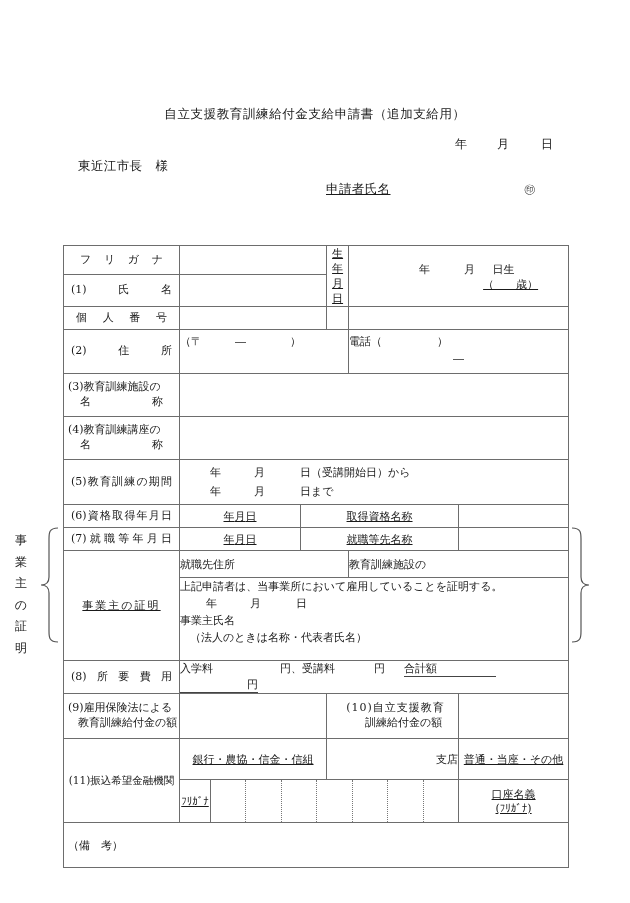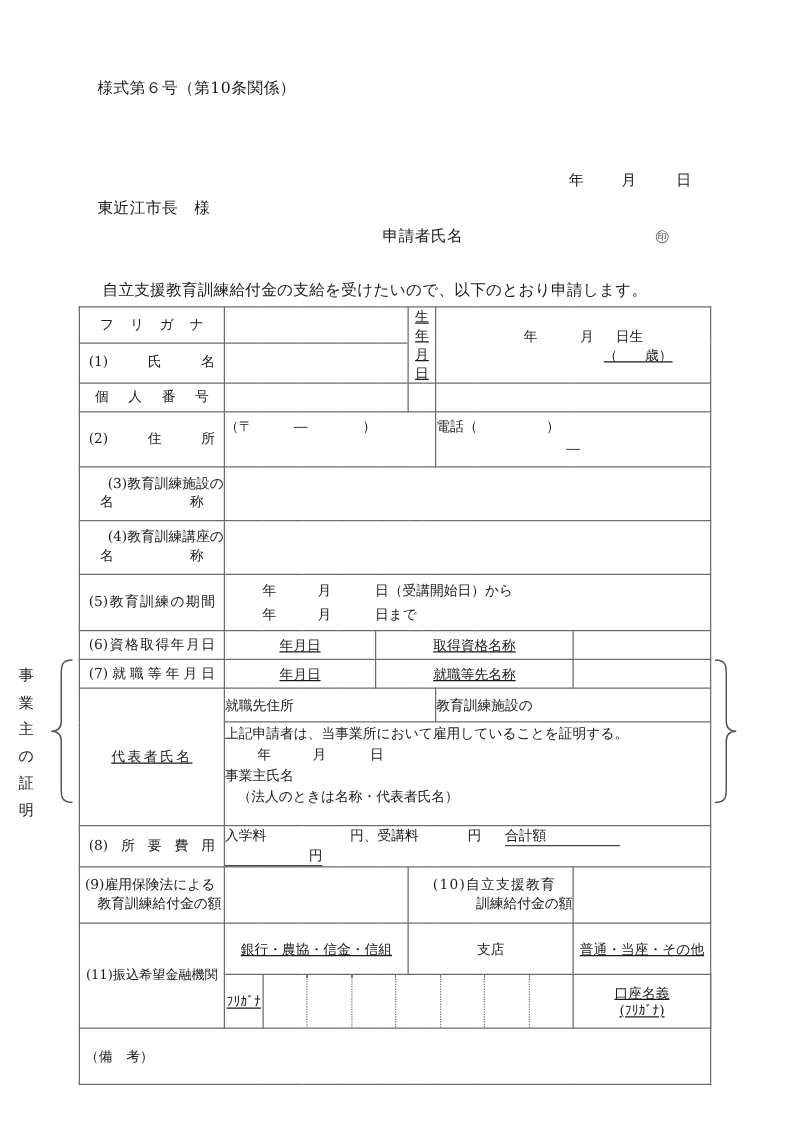--- a/index.html
+++ b/index.html
@@ -50,24 +50,25 @@
   .date-line .m { width: 44px; }
   .addressee {
     position: absolute;
     left: 78px; top: 158px;
     font-size: 12.5px;
     letter-spacing: 0.4px;
     white-space: nowrap;
   }
   .applicant-line {
     position: absolute;
-    left: 306px; top: 181px;
+    left: 326px; top: 181px;
     font-size: 12.5px;
     letter-spacing: 0.4px;
     white-space: nowrap;
+    text-decoration: underline;
   }
   .seal {
     position: absolute;
     left: 524px; top: 182px;
     font-size: 11.5px;
   }
   .intro {
     position: absolute;
     left: 82px; top: 224px;
     font-size: 12.5px;
@@ -113,21 +114,21 @@
     white-space: nowrap;
   }
   .spread-n {
     display: block;
     padding: 0 12px;
     text-align: justify;
     text-align-last: justify;
     white-space: nowrap;
   }
   .ctr { text-align: center; text-decoration: underline; }
-  .rgt { text-align: center; padding-right: 7px; }
+  .rgt { text-align: right; padding-right: 7px; }
   .nowrap { white-space: nowrap; }
 
   .dashed-top {
     border-bottom: 1px dashed #555 !important;
   }
 
   .ymd span { display: inline-block; }
   .sp-y { width: 44px; }
   .sp-m { width: 46px; }
 
@@ -172,33 +173,32 @@
   }
   .brace-l { left: 38px; top: 527px; }
   .brace-r { left: 570px; top: 527px; }
   .brace svg { display: block; }
 </style>
 </head>
 <body>
 
 <div class="page">
 
-  <div class="form-no">様式第６号（第10条関係）</div>
-
+
+  <div class="doc-title">自立支援教育訓練給付金支給申請書（追加支給用）</div>
 
   <div class="date-line">
     <span class="y">年</span><span class="m">月</span><span>日</span>
   </div>
 
   <div class="addressee">東近江市長　様</div>
 
   <div class="applicant-line">申請者氏名</div>
   <div class="seal">㊞</div>
 
-  <div class="intro">自立支援教育訓練給付金の支給を受けたいので、以下のとおり申請します。</div>
 
   <div class="vlabel">
     <span>事</span>
     <span>業</span>
     <span>主</span>
     <span>の</span>
     <span>証</span>
     <span>明</span>
   </div>
 
@@ -267,31 +267,31 @@
         <span>（〒　　　―　　　　）</span>
       </td>
       <td colspan="3" class="pad" style="vertical-align:top;padding-top:4px">
         <div>電話（　　　　　）</div>
         <div style="text-align:center;padding-top:3px">―</div>
       </td>
     </tr>
 
     <tr>
       <td class="lbl" style="height:42px">
-        <div style="padding-left:4px;text-align:right">(3)教育訓練施設の</div>
+        <div style="padding-left:4px;text-align:left">(3)教育訓練施設の</div>
         <div>
               <span class="spread-c">名称</span>
             </div>
       </td>
       <td colspan="10"></td>
     </tr>
 
     <tr>
       <td class="lbl" style="height:42px">
-        <div style="padding-left:4px;text-align:right">(4)教育訓練講座の</div>
+        <div style="padding-left:4px;text-align:left">(4)教育訓練講座の</div>
         <div>
               <span class="spread-c">名称</span>
             </div>
       </td>
       <td colspan="10"></td>
     </tr>
 
     <tr>
       <td class="lbl" style="height:44px">
         <span class="spread">(5)教育訓練の期間</span>
@@ -323,21 +323,21 @@
       </td>
       <td colspan="4" class="ctr nowrap">
         <span class="sp-y">年</span><span class="sp-m">月</span><span>日</span>
       </td>
       <td colspan="5" class="ctr">就職等先名称</td>
       <td></td>
     </tr>
 
     <tr>
       <td rowspan="2" class="ctr">
-        <span style="letter-spacing:2px">代表者氏名</span>
+        <span style="letter-spacing:2px">事業主の証明</span>
       </td>
       <td colspan="7" class="pad" style="height:26px">就職先住所</td>
       <td colspan="3" class="pad">教育訓練施設の</td>
     </tr>
 
     <tr>
       <td colspan="10" class="cellbox" style="height:82px;vertical-align:top">
         <div>上記申請者は、当事業所において雇用していることを証明する。</div>
         <div class="ymd" style="padding-left:26px">
           <span class="sp-y">年</span><span class="sp-m">月</span><span>日</span>
@@ -357,21 +357,21 @@
     </tr>
 
     <tr>
       <td class="lbl" style="height:44px">
         <div style="padding-left:4px;text-align:left">(9)雇用保険法による</div>
         <div style="padding-left:14px;text-align:left">教育訓練給付金の額</div>
       </td>
       <td colspan="5"></td>
       <td colspan="4" class="lbl">
         <div style="padding-left:6px;text-align:center;letter-spacing:1px">(10)自立支援教育</div>
-        <div style="padding-left:22px;text-align:right">訓練給付金の額</div>
+        <div style="padding-left:22px;text-align:center">訓練給付金の額</div>
       </td>
       <td></td>
     </tr>
 
     <tr>
       <td rowspan="2" class="lbl">
         <span style="font-size:10.5px">(11)振込希望金融機関</span>
       </td>
       <td colspan="5" class="ctr" style="height:40px">銀行・農協・信金・信組</td>
       <td colspan="4" class="rgt">支店</td>

